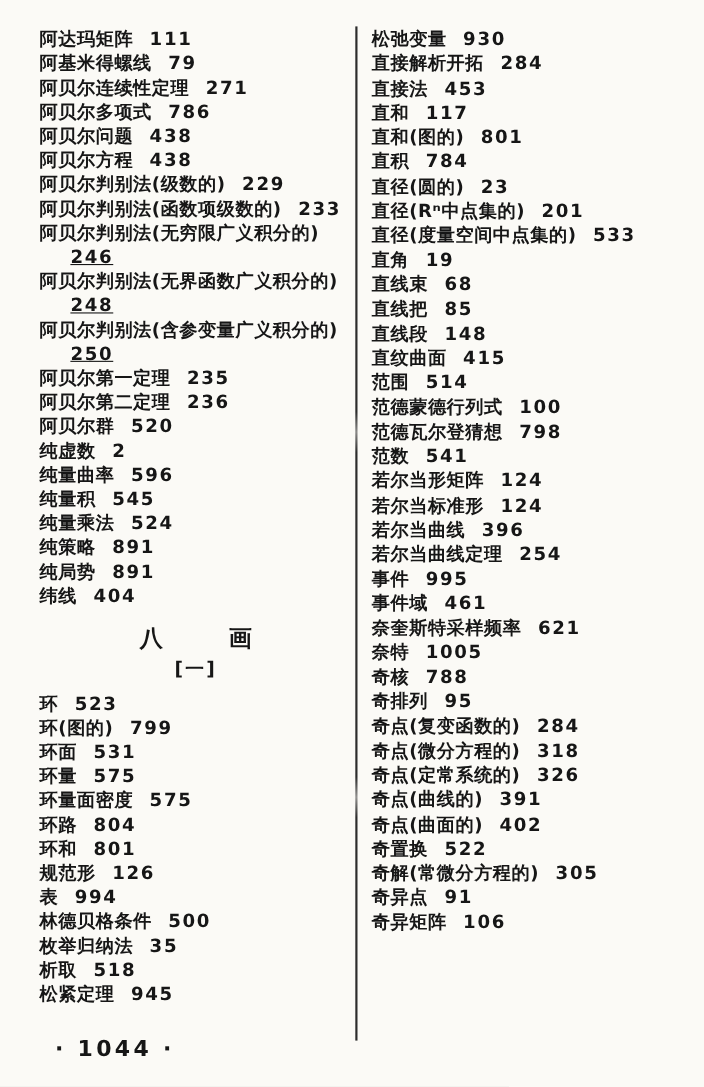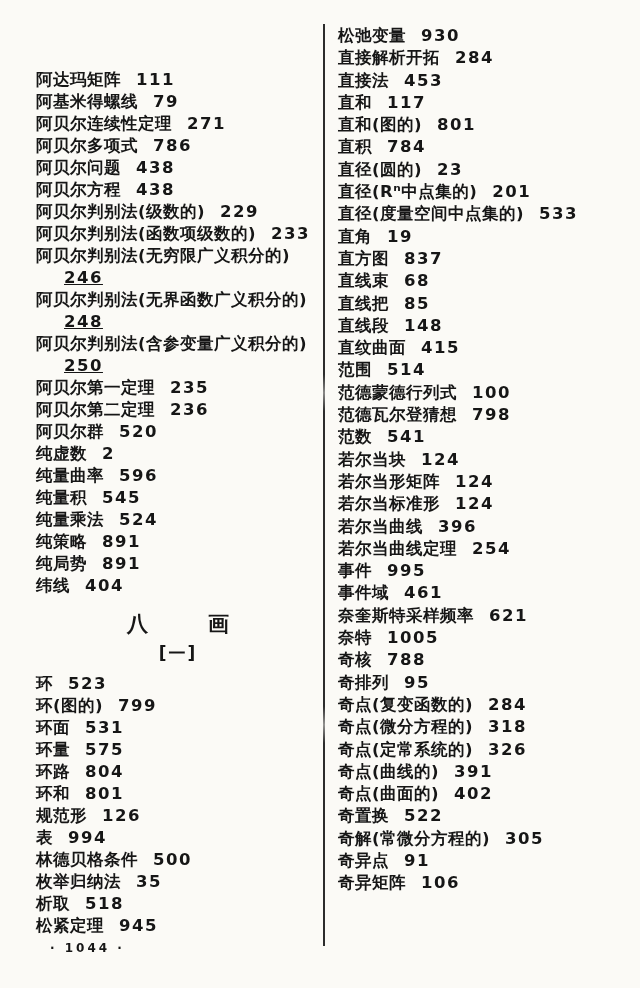--- a/index.html
+++ b/index.html
@@ -6,21 +6,21 @@
   .page {
     position:relative;
     width:640px; height:988px;
     margin:0 auto;
     background:#fbfaf6;
     color:#161616;
     font-family:"DejaVu Sans","Liberation Sans",sans-serif;
     overflow:hidden;
   }
   .column { position:absolute; top:25px; }
-  .column-left  { left:36px;  width:284px;margin-top:44px; }
+  .column-left  { left:36px;  width:284px; }
   .column-right { left:338px; width:292px; }
 
   .entry {
     line-height:22px;
     font-size:16.5px;
     font-weight:bold;
     white-space:nowrap;
     letter-spacing:0.5px;
   }
   .column-right .entry { line-height:22.3px; }
@@ -47,21 +47,21 @@
       to bottom,
       #2c2c2c 0%, #2c2c2c 38%,
       rgba(44,44,44,.55) 40%, #2c2c2c 42%,
       #2c2c2c 74%, rgba(44,44,44,.5) 76%,
       #2c2c2c 78%, #2c2c2c 100%);
   }
 
   .page-footer {
     position:absolute;
     left:50px; top:941px;
-    font-size:12px; font-weight:bold;
+    font-size:20px; font-weight:bold;
     letter-spacing:3px;
   }
 </style>
 </head>
 <body>
 
 <div class="page">
 
   <div class="column column-left">
     <div>
@@ -95,20 +95,21 @@
       <span>八</span>
       <span>画</span>
     </div>
     <div class="subsection-heading">[一]</div>
 
     <div>
         <div class="entry"><span>环</span><span class="pg">523</span></div>
         <div class="entry"><span>环(图的)</span><span class="pg">799</span></div>
         <div class="entry"><span>环面</span><span class="pg">531</span></div>
         <div class="entry"><span>环量</span><span class="pg">575</span></div>
+        <div class="entry"><span>环量面密度</span><span class="pg">575</span></div>
         <div class="entry"><span>环路</span><span class="pg">804</span></div>
         <div class="entry"><span>环和</span><span class="pg">801</span></div>
         <div class="entry"><span>规范形</span><span class="pg">126</span></div>
         <div class="entry"><span>表</span><span class="pg">994</span></div>
         <div class="entry"><span>林德贝格条件</span><span class="pg">500</span></div>
         <div class="entry"><span>枚举归纳法</span><span class="pg">35</span></div>
         <div class="entry"><span>析取</span><span class="pg">518</span></div>
         <div class="entry"><span>松紧定理</span><span class="pg">945</span></div>
       </div>
   </div>
@@ -120,30 +121,28 @@
         <div class="entry"><span>松弛变量</span><span class="pg">930</span></div>
         <div class="entry"><span>直接解析开拓</span><span class="pg">284</span></div>
         <div class="entry"><span>直接法</span><span class="pg">453</span></div>
         <div class="entry"><span>直和</span><span class="pg">117</span></div>
         <div class="entry"><span>直和(图的)</span><span class="pg">801</span></div>
         <div class="entry"><span>直积</span><span class="pg">784</span></div>
         <div class="entry"><span>直径(圆的)</span><span class="pg">23</span></div>
         <div class="entry"><span>直径(Rⁿ中点集的)</span><span class="pg">201</span></div>
         <div class="entry"><span>直径(度量空间中点集的)</span><span class="pg">533</span></div>
         <div class="entry"><span>直角</span><span class="pg">19</span></div>
-        <div class="entry"><span>直方图</span><span class="pg">837</span></div>
         <div class="entry"><span>直线束</span><span class="pg">68</span></div>
         <div class="entry"><span>直线把</span><span class="pg">85</span></div>
         <div class="entry"><span>直线段</span><span class="pg">148</span></div>
         <div class="entry"><span>直纹曲面</span><span class="pg">415</span></div>
         <div class="entry"><span>范围</span><span class="pg">514</span></div>
         <div class="entry"><span>范德蒙德行列式</span><span class="pg">100</span></div>
         <div class="entry"><span>范德瓦尔登猜想</span><span class="pg">798</span></div>
         <div class="entry"><span>范数</span><span class="pg">541</span></div>
-        <div class="entry"><span>若尔当块</span><span class="pg">124</span></div>
         <div class="entry"><span>若尔当形矩阵</span><span class="pg">124</span></div>
         <div class="entry"><span>若尔当标准形</span><span class="pg">124</span></div>
         <div class="entry"><span>若尔当曲线</span><span class="pg">396</span></div>
         <div class="entry"><span>若尔当曲线定理</span><span class="pg">254</span></div>
         <div class="entry"><span>事件</span><span class="pg">995</span></div>
         <div class="entry"><span>事件域</span><span class="pg">461</span></div>
         <div class="entry"><span>奈奎斯特采样频率</span><span class="pg">621</span></div>
         <div class="entry"><span>奈特</span><span class="pg">1005</span></div>
         <div class="entry"><span>奇核</span><span class="pg">788</span></div>
         <div class="entry"><span>奇排列</span><span class="pg">95</span></div>

